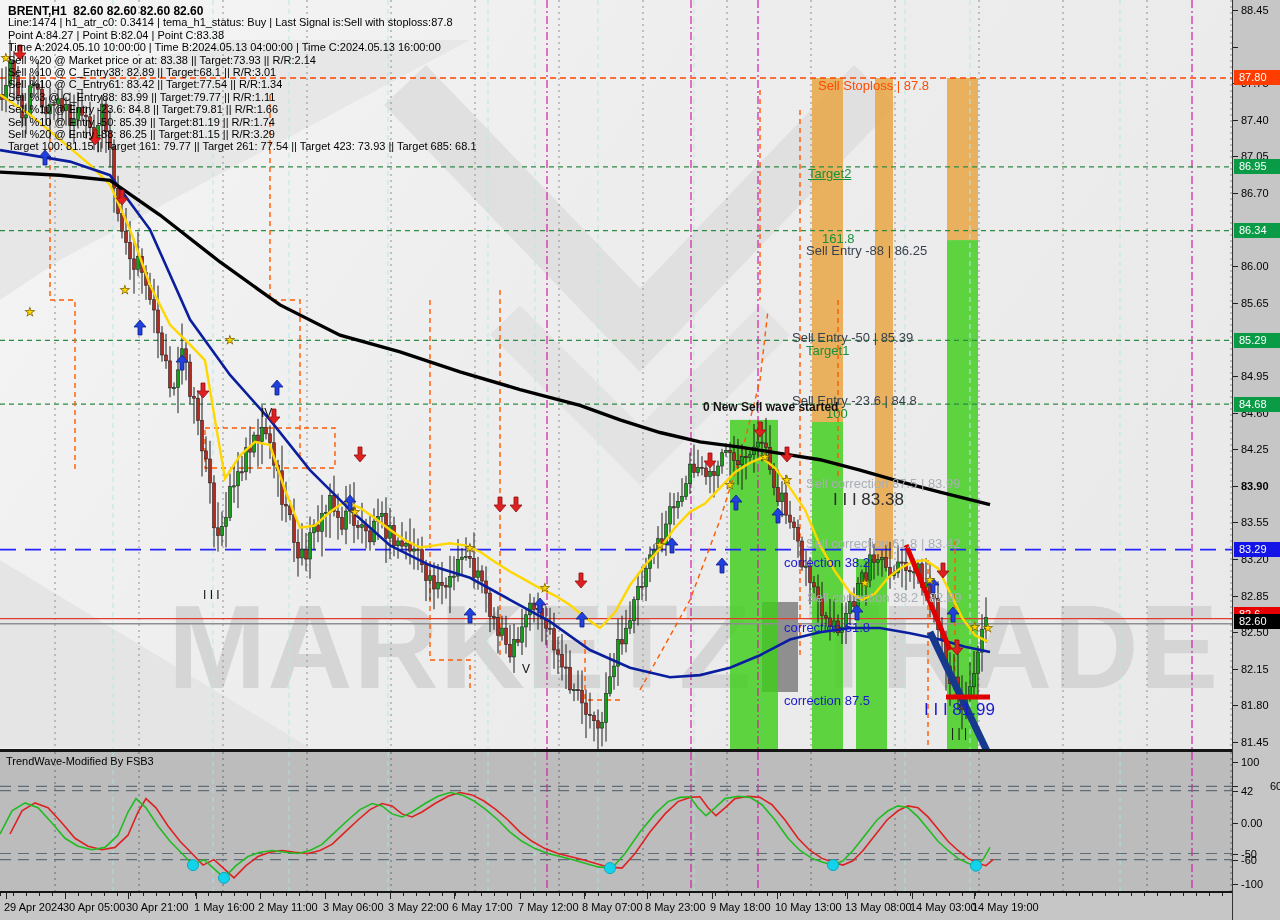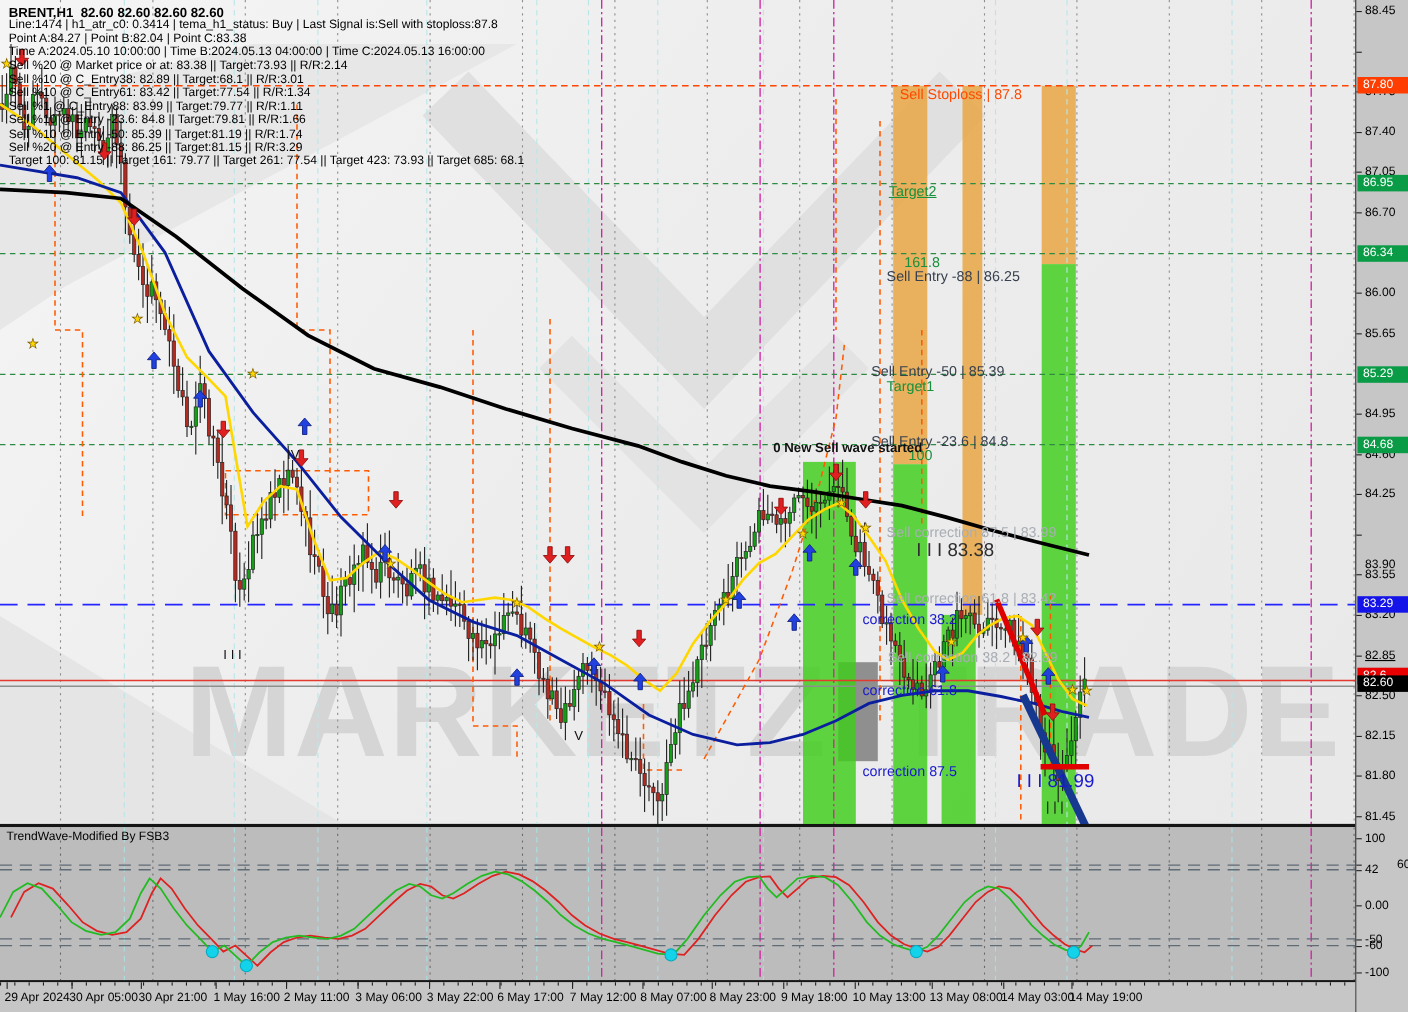--- a/index.html
+++ b/index.html
@@ -654,21 +654,21 @@
         <text x="988" y="632" font-size="12" text-anchor="middle" fill="#ffd700" stroke="#7a5c00" stroke-width="0.6">★</text>
       </svg>
     <div id="info">
         <div class="info-line title" style="top: 4px;">BRENT,H1  82.60 82.60 82.60 82.60</div>
         <div class="info-line" style="top: 16.4px;">Line:1474 | h1_atr_c0: 0.3414 | tema_h1_status: Buy | Last Signal is:Sell with stoploss:87.8</div>
         <div class="info-line" style="top: 28.8px;">Point A:84.27 | Point B:82.04 | Point C:83.38</div>
         <div class="info-line" style="top: 41.2px;">Time A:2024.05.10 10:00:00 | Time B:2024.05.13 04:00:00 | Time C:2024.05.13 16:00:00</div>
         <div class="info-line" style="top: 53.6px;">Sell %20 @ Market price or at: 83.38 || Target:73.93 || R/R:2.14</div>
         <div class="info-line" style="top: 66px;">Sell %10 @ C_Entry38: 82.89 || Target:68.1 || R/R:3.01</div>
         <div class="info-line" style="top: 78.4px;">Sell %10 @ C_Entry61: 83.42 || Target:77.54 || R/R:1.34</div>
-        <div class="info-line" style="top: 90.8px;">Sell %1 @ C_Entry88: 83.99 || Target:79.77 || R/R:1.11</div>
+        <div class="info-line" style="top: 90.8px;">Sell %3 @ C_Entry88: 83.99 || Target:79.77 || R/R:1.11</div>
         <div class="info-line" style="top: 103.2px;">Sell %10 @ Entry -23.6: 84.8 || Target:79.81 || R/R:1.66</div>
         <div class="info-line" style="top: 115.6px;">Sell %10 @ Entry -50: 85.39 || Target:81.19 || R/R:1.74</div>
         <div class="info-line" style="top: 128px;">Sell %20 @ Entry -88: 86.25 || Target:81.15 || R/R:3.29</div>
         <div class="info-line" style="top: 140.4px;">Target 100: 81.15 || Target 161: 79.77 || Target 261: 77.54 || Target 423: 73.93 || Target 685: 68.1</div>
       </div>
     <div id="ann">
         <div class="ann red" style="left: 818px; top: 78px;">Sell Stoploss | 87.8</div>
         <div class="ann green" style="left: 808px; top: 166px; text-decoration: underline;">Target2</div>
         <div class="ann green" style="left: 822px; top: 231px;">161.8</div>
         <div class="ann dark" style="left: 806px; top: 243px;">Sell Entry -88 | 86.25</div>
@@ -756,27 +756,27 @@
       <div class="tick-label" style="top: 260px;">86.00</div>
       <div class="tickline" style="top: 303px;"></div>
       <div class="tick-label" style="top: 297px;">85.65</div>
       <div class="tickline" style="top: 376px;"></div>
       <div class="tick-label" style="top: 370px;">84.95</div>
       <div class="tickline" style="top: 413px;"></div>
       <div class="tick-label" style="top: 407px;">84.60</div>
       <div class="tickline" style="top: 449px;"></div>
       <div class="tick-label" style="top: 443px;">84.25</div>
       <div class="tickline" style="top: 486px;"></div>
-      <div class="tick-label" style="top: 507px;">83.90</div>
+      <div class="tick-label" style="top: 480px; font-weight: bold;">83.90</div>
       <div class="tickline" style="top: 522px;"></div>
       <div class="tick-label" style="top: 516px;">83.55</div>
       <div class="tickline" style="top: 559px;"></div>
       <div class="tick-label" style="top: 553px;">83.20</div>
       <div class="tickline" style="top: 596px;"></div>
-      <div class="tick-label" style="top: 590px; text-decoration: underline;">82.85</div>
+      <div class="tick-label" style="top: 590px;">82.85</div>
       <div class="tickline" style="top: 632px;"></div>
       <div class="tick-label" style="top: 626px;">82.50</div>
       <div class="tickline" style="top: 669px;"></div>
       <div class="tick-label" style="top: 663px;">82.15</div>
       <div class="tickline" style="top: 705px;"></div>
       <div class="tick-label" style="top: 699px;">81.80</div>
       <div class="tickline" style="top: 742px;"></div>
       <div class="tick-label" style="top: 736px;">81.45</div>
       <div class="badge" style="top: 70px; background: rgb(255, 61, 0);">87.80</div>
       <div class="badge" style="top: 159px; background: rgb(10, 155, 71);">86.95</div>

